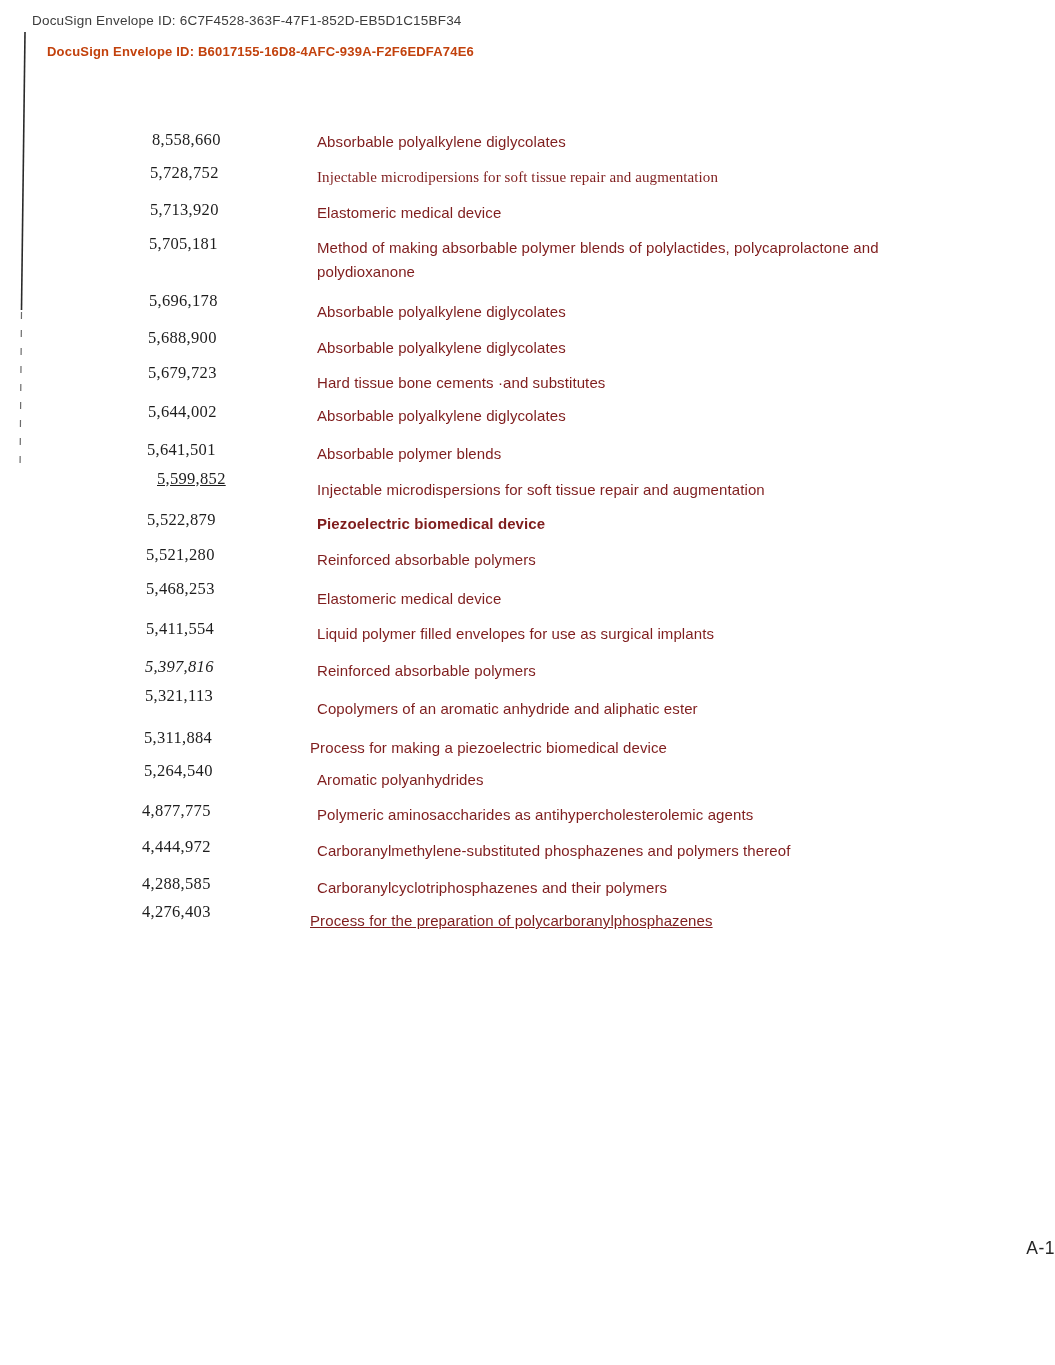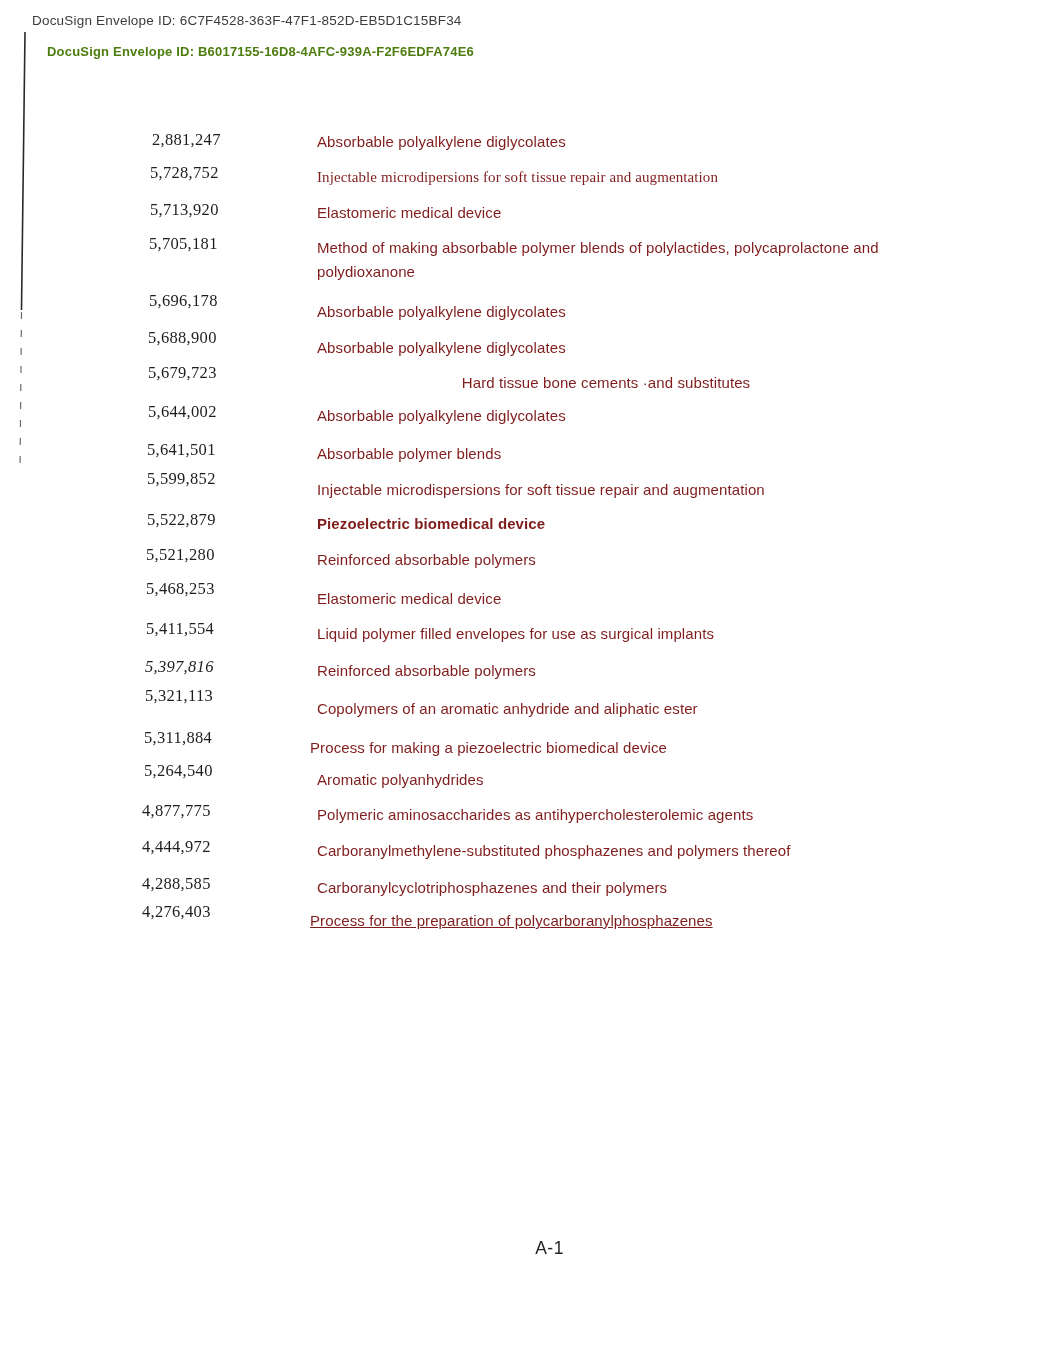--- a/index.html
+++ b/index.html
@@ -25,21 +25,21 @@
     color: #3c3c3c;
     white-space: nowrap;
   }
   .env-line-2 {
     position: absolute;
     left: 47px;
     top: 44px;
     font-size: 13px;
     font-weight: bold;
     letter-spacing: 0.2px;
-    color: #4d7c0f;
+    color: #c2410c;
     white-space: nowrap;
   }
   .scan-line {
     position: absolute;
     left: 0;
     top: 0;
     pointer-events: none;
   }
   .patent-list {
     position: absolute;
@@ -71,21 +71,21 @@
     font-size: 15px;
     line-height: 24px;
     color: #7f1d1d;
     letter-spacing: 0.1px;
   }
   .page-footer {
     position: absolute;
     left: 0;
     right: 0;
     top: 1238px;
-    text-align: center;
+    text-align: right;
     font-size: 17.5px;
     letter-spacing: 0.5px;
     color: #262626;
     padding-left: 44px;
   }
 </style>
 </head>
 <body>
 
 <div class="page">
@@ -94,21 +94,21 @@
     <path d="M25,32 L21.5,310" stroke="#2a2a2a" stroke-width="1.6" fill="none"></path>
     <path d="M21.5,312 L20,472" stroke="#3a3a3a" stroke-width="1.2" fill="none" stroke-dasharray="7 11" opacity="0.75"></path>
   </svg>
 
   <div class="env-line-1">DocuSign Envelope ID: 6C7F4528-363F-47F1-852D-EB5D1C15BF34</div>
 
   <div class="env-line-2">DocuSign Envelope ID: B6017155-16D8-4AFC-939A-F2F6EDFA74E6</div>
 
   <div class="patent-list" id="patent-list">
       <div class="patent-row" style="top: 130px;">
-        <span class="patent-number" style="top: 0px; left: 152px;">2,881,247</span>
+        <span class="patent-number" style="top: 0px; left: 152px;">8,558,660</span>
         <span class="patent-title" style="top: 0px;">Absorbable polyalkylene diglycolates</span>
       </div>
       <div class="patent-row" style="top: 165px;">
         <span class="patent-number" style="top: -2px; left: 150px;">5,728,752</span>
         <span class="patent-title" style="top: 0px; font-family: Liberation Serif, serif;">Injectable microdipersions for soft tissue repair and augmentation</span>
       </div>
       <div class="patent-row" style="top: 201px;">
         <span class="patent-number" style="top: -1px; left: 150px;">5,713,920</span>
         <span class="patent-title" style="top: 0px;">Elastomeric medical device</span>
       </div>
@@ -119,32 +119,32 @@
       <div class="patent-row" style="top: 300px;">
         <span class="patent-number" style="top: -9px; left: 149px;">5,696,178</span>
         <span class="patent-title" style="top: 0px;">Absorbable polyalkylene diglycolates</span>
       </div>
       <div class="patent-row" style="top: 336px;">
         <span class="patent-number" style="top: -8px; left: 148px;">5,688,900</span>
         <span class="patent-title" style="top: 0px;">Absorbable polyalkylene diglycolates</span>
       </div>
       <div class="patent-row" style="top: 371px;">
         <span class="patent-number" style="top: -8px; left: 148px;">5,679,723</span>
-        <span class="patent-title" style="top: 0px; text-align: center;">Hard tissue bone cements ·and substitutes</span>
+        <span class="patent-title" style="top: 0px;">Hard tissue bone cements ·and substitutes</span>
       </div>
       <div class="patent-row" style="top: 404px;">
         <span class="patent-number" style="top: -2px; left: 148px; text-align: right;">5,644,002</span>
         <span class="patent-title" style="top: 0px;">Absorbable polyalkylene diglycolates</span>
       </div>
       <div class="patent-row" style="top: 442px;">
         <span class="patent-number" style="top: -2px; left: 147px;">5,641,501</span>
         <span class="patent-title" style="top: 0px;">Absorbable polymer blends</span>
       </div>
       <div class="patent-row" style="top: 478px;">
-        <span class="patent-number" style="top: -9px; left: 147px;">5,599,852</span>
+        <span class="patent-number" style="top: -9px; left: 157px; text-decoration: underline;">5,599,852</span>
         <span class="patent-title" style="top: 0px;">Injectable microdispersions for soft tissue repair and augmentation</span>
       </div>
       <div class="patent-row" style="top: 512px;">
         <span class="patent-number" style="top: -2px; left: 147px;">5,522,879</span>
         <span class="patent-title" style="top: 0px; font-weight: bold;">Piezoelectric biomedical device</span>
       </div>
       <div class="patent-row" style="top: 548px;">
         <span class="patent-number" style="top: -3px; left: 146px;">5,521,280</span>
         <span class="patent-title" style="top: 0px;">Reinforced absorbable polymers</span>
       </div>

